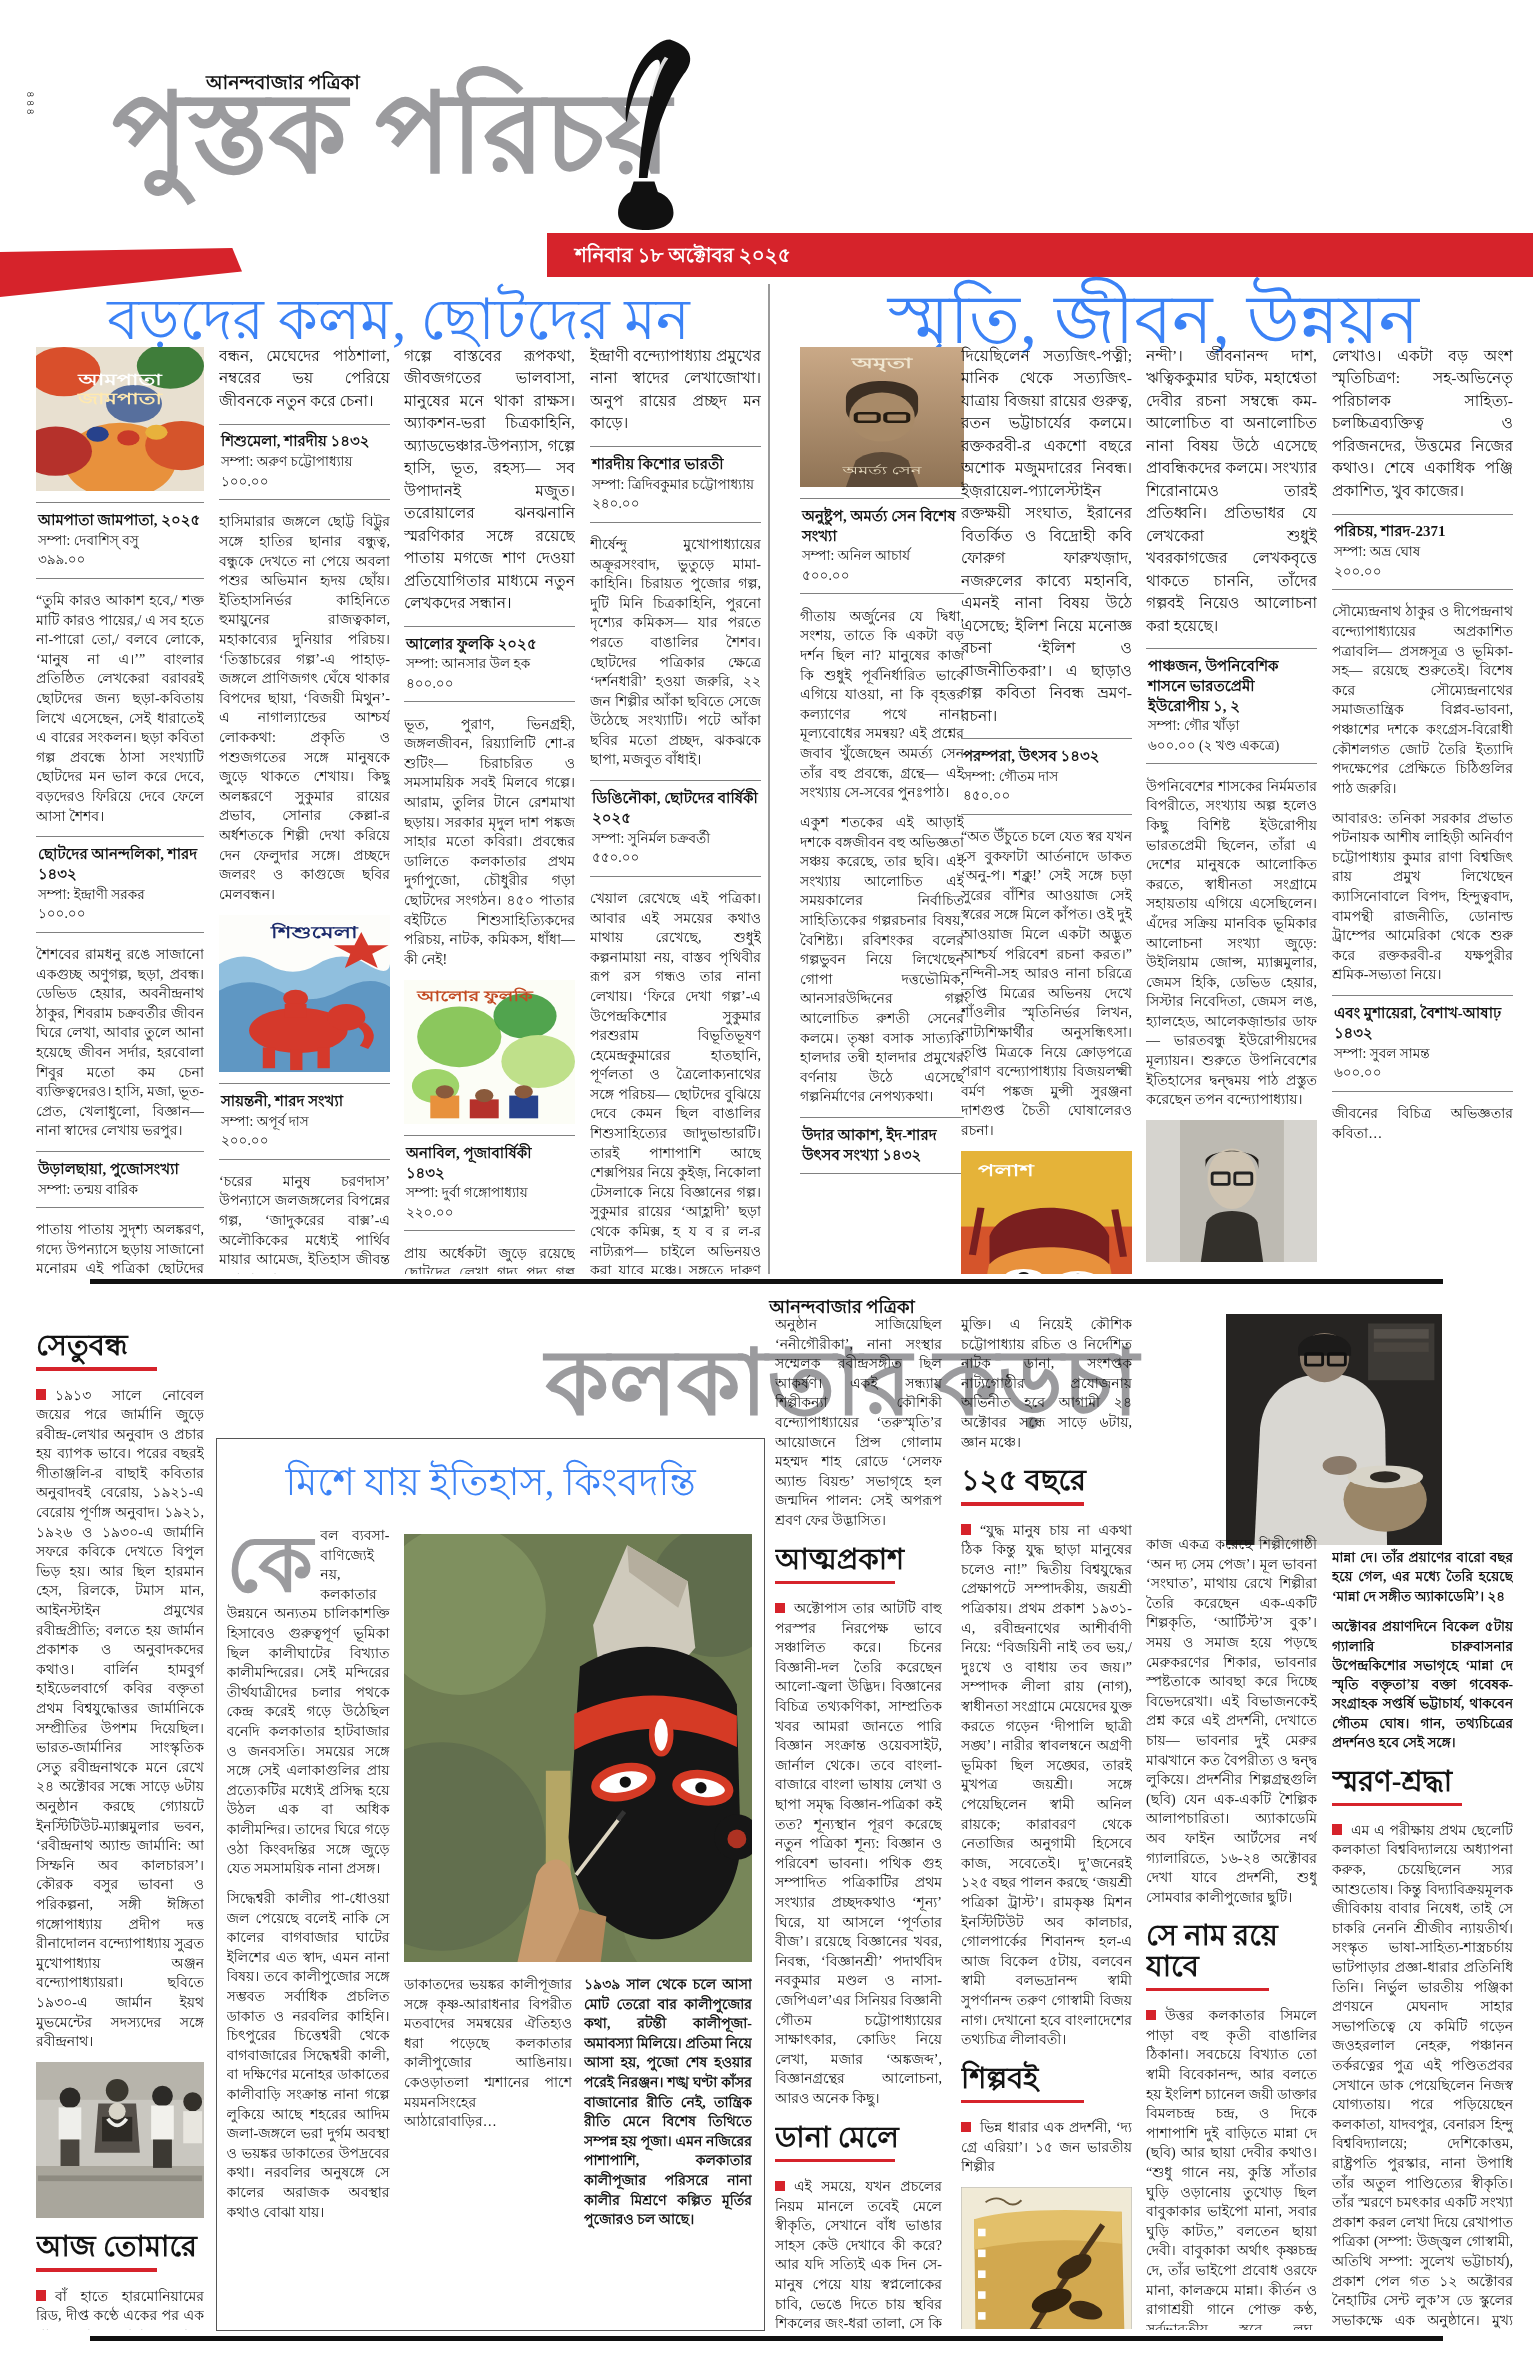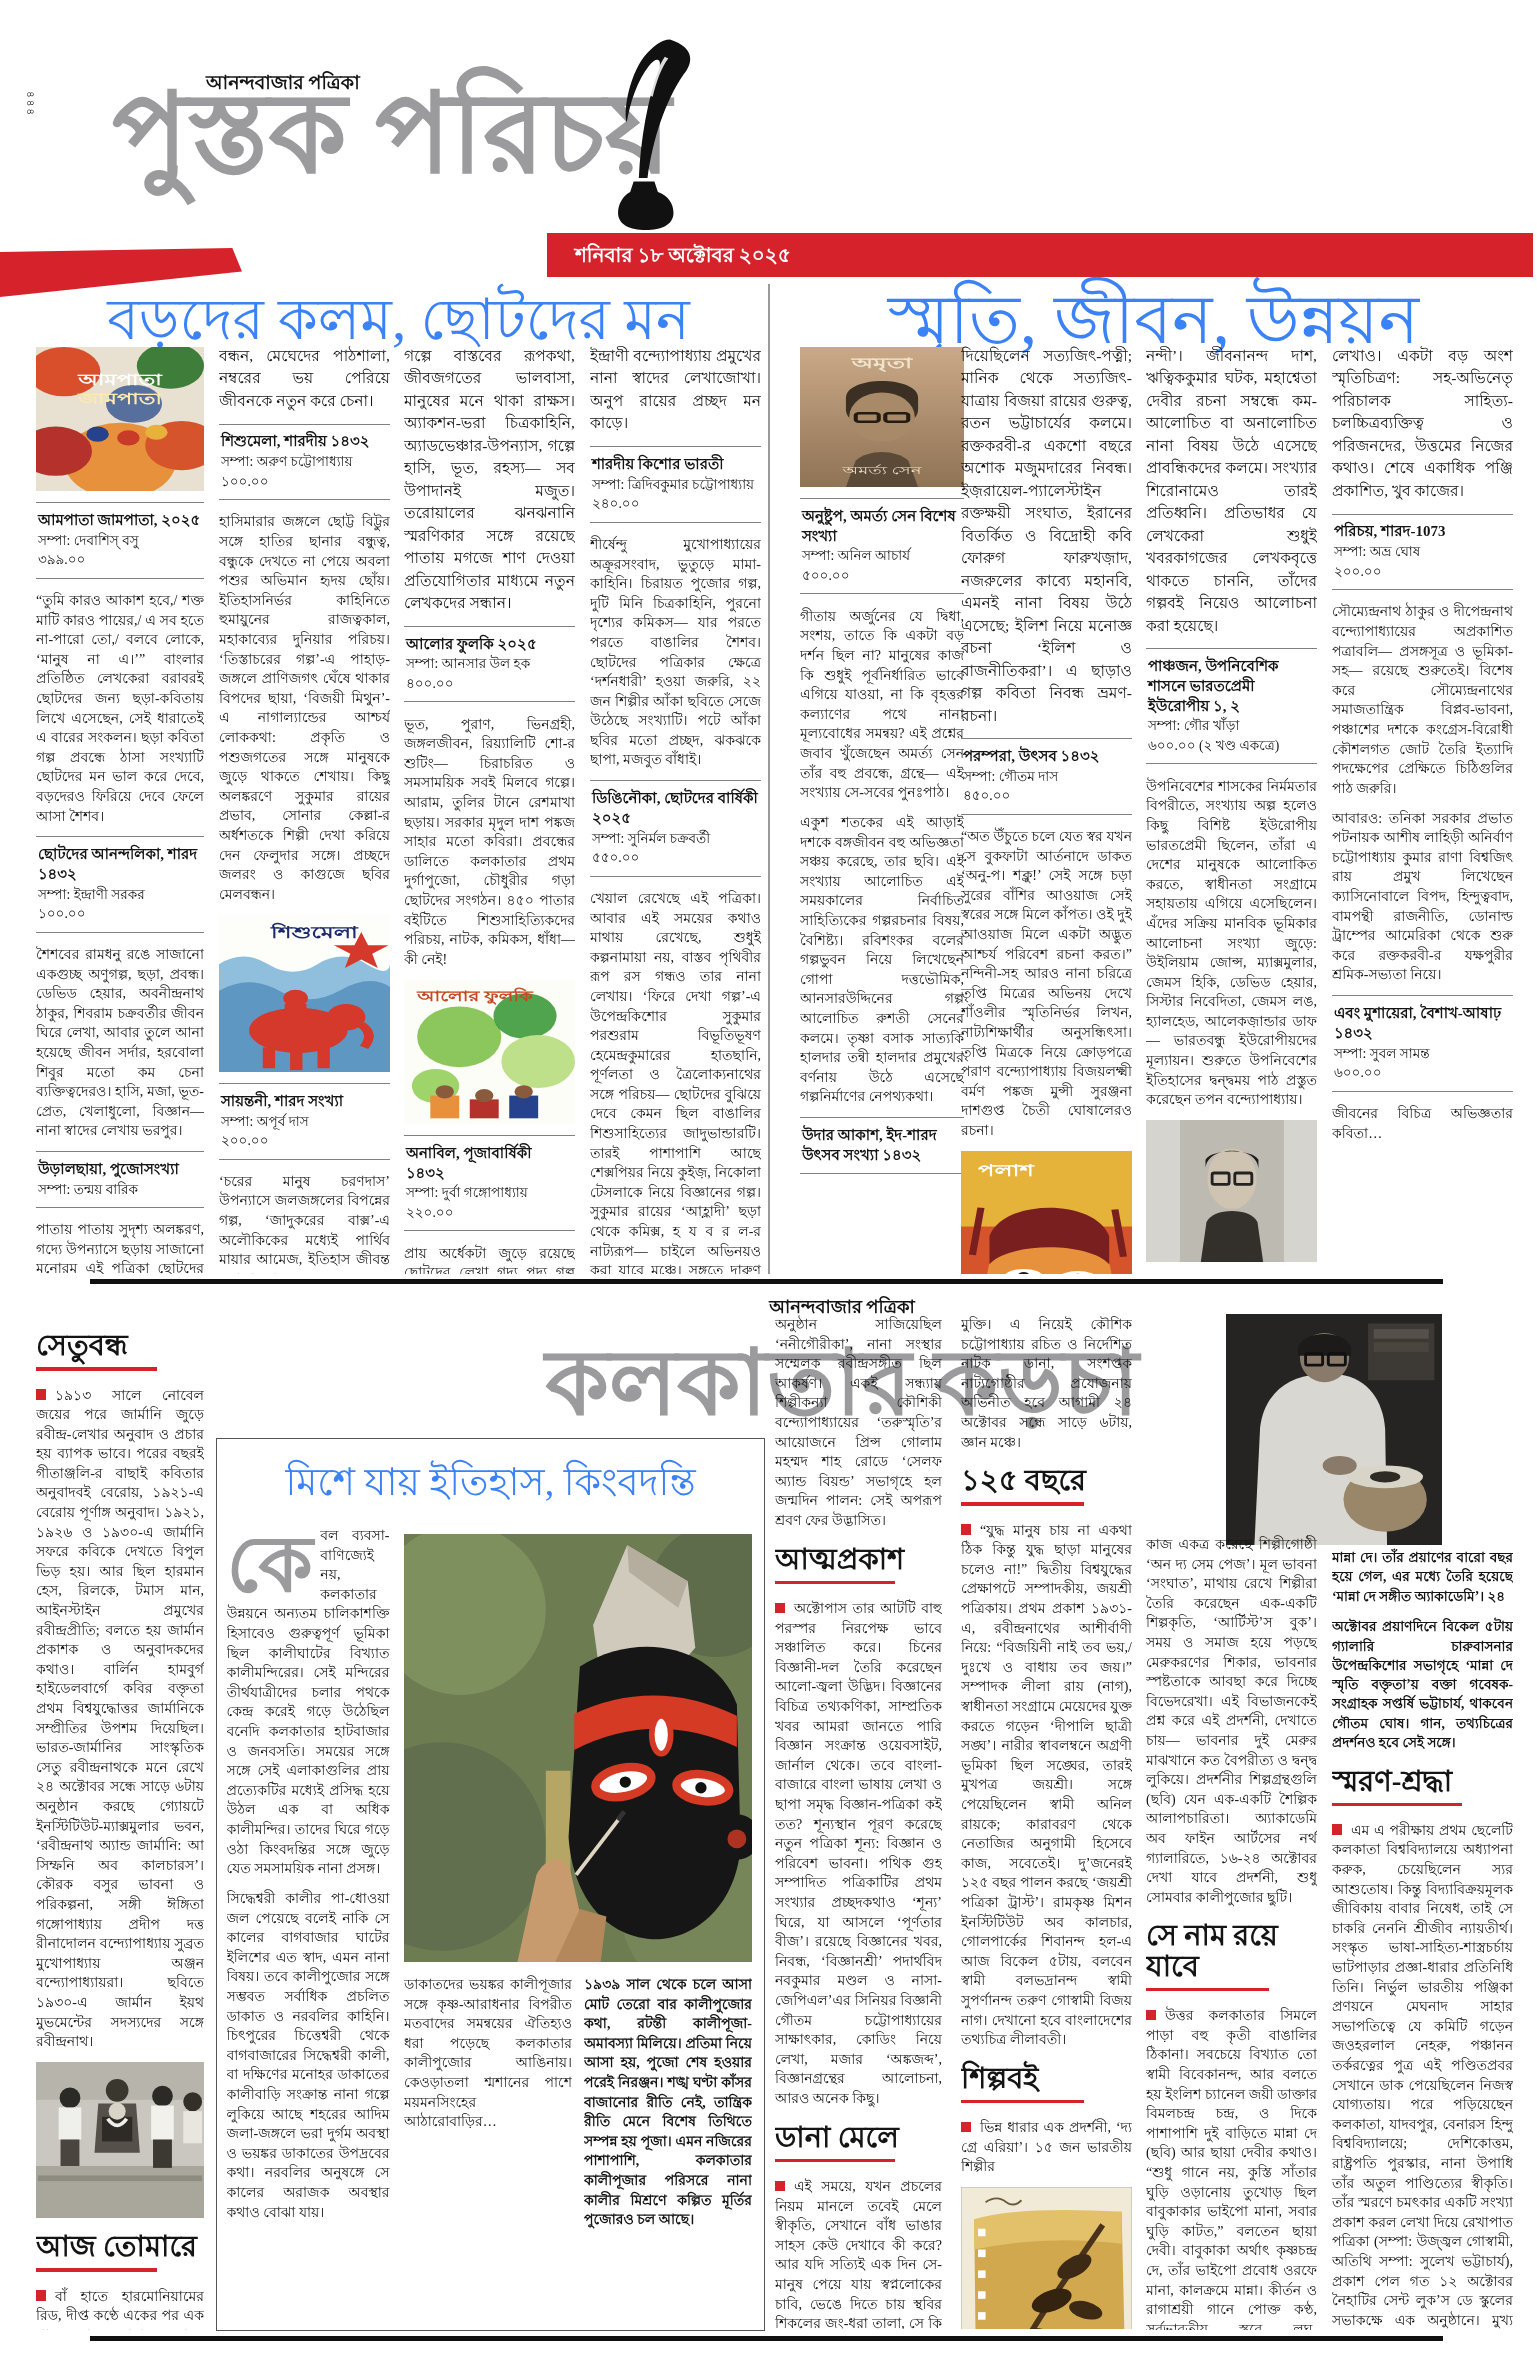--- a/index.html
+++ b/index.html
@@ -237,21 +237,21 @@
    <path d="M63 52 C63 26 119 26 119 52 L119 42 C112 30 70 30 63 42 Z" fill="#1f1c18"></path>
    <rect x="70" y="56" width="18" height="12" rx="2" fill="none" stroke="#222" stroke-width="3"></rect>
    <rect x="94" y="56" width="18" height="12" rx="2" fill="none" stroke="#222" stroke-width="3"></rect>
  </svg>
     </div>
     <div class="listing"></div>
   </div>
 <div class="abs col" style="left:1332px;top:345px;width:181px;height:929px;">
     <p class="intro">লেখাও। একটা বড় অংশ স্মৃতিচিত্রণ: সহ-অভিনেতৃ পরিচালক সাহিত্য-চলচ্চিত্রব্যক্তিত্ব ও পরিজনদের, উত্তমের নিজের কথাও। শেষে একাধিক পঞ্জি প্রকাশিত, খুব কাজের।</p>
     <div class="listing">
-      <div class="lt">পরিচয়, শারদ-1073</div>
+      <div class="lt">পরিচয়, শারদ-2371</div>
       <div class="le">সম্পা: অভ্র ঘোষ</div>
       <div class="lp">২০০.০০</div>
     </div>
     <p class="b">সৌম্যেন্দ্রনাথ ঠাকুর ও দীপেন্দ্রনাথ বন্দ্যোপাধ্যায়ের অপ্রকাশিত পত্রাবলি— প্রসঙ্গসূত্র ও ভূমিকা-সহ— রয়েছে শুরুতেই। বিশেষ করে সৌম্যেন্দ্রনাথের সমাজতান্ত্রিক বিপ্লব-ভাবনা, পঞ্চাশের দশকে কংগ্রেস-বিরোধী কৌশলগত জোট তৈরি ইত্যাদি পদক্ষেপের প্রেক্ষিতে চিঠিগুলির পাঠ জরুরি।</p>
     <p class="b">আবারও: তনিকা সরকার প্রভাত পটনায়ক আশীষ লাহিড়ী অনির্বাণ চট্টোপাধ্যায় কুমার রাণা বিশ্বজিৎ রায় প্রমুখ লিখেছেন ক্যাসিনোবালে বিপদ, হিন্দুত্ববাদ, বামপন্থী রাজনীতি, ডোনাল্ড ট্রাম্পের আমেরিকা থেকে শুরু করে রক্তকরবী-র যক্ষপুরীর শ্রমিক-সভ্যতা নিয়ে।</p>
     <div class="listing">
       <div class="lt">এবং মুশায়েরা, বৈশাখ-আষাঢ় ১৪৩২</div>
       <div class="le">সম্পা: সুবল সামন্ত</div>
       <div class="lp">৬০০.০০</div>
     </div>

